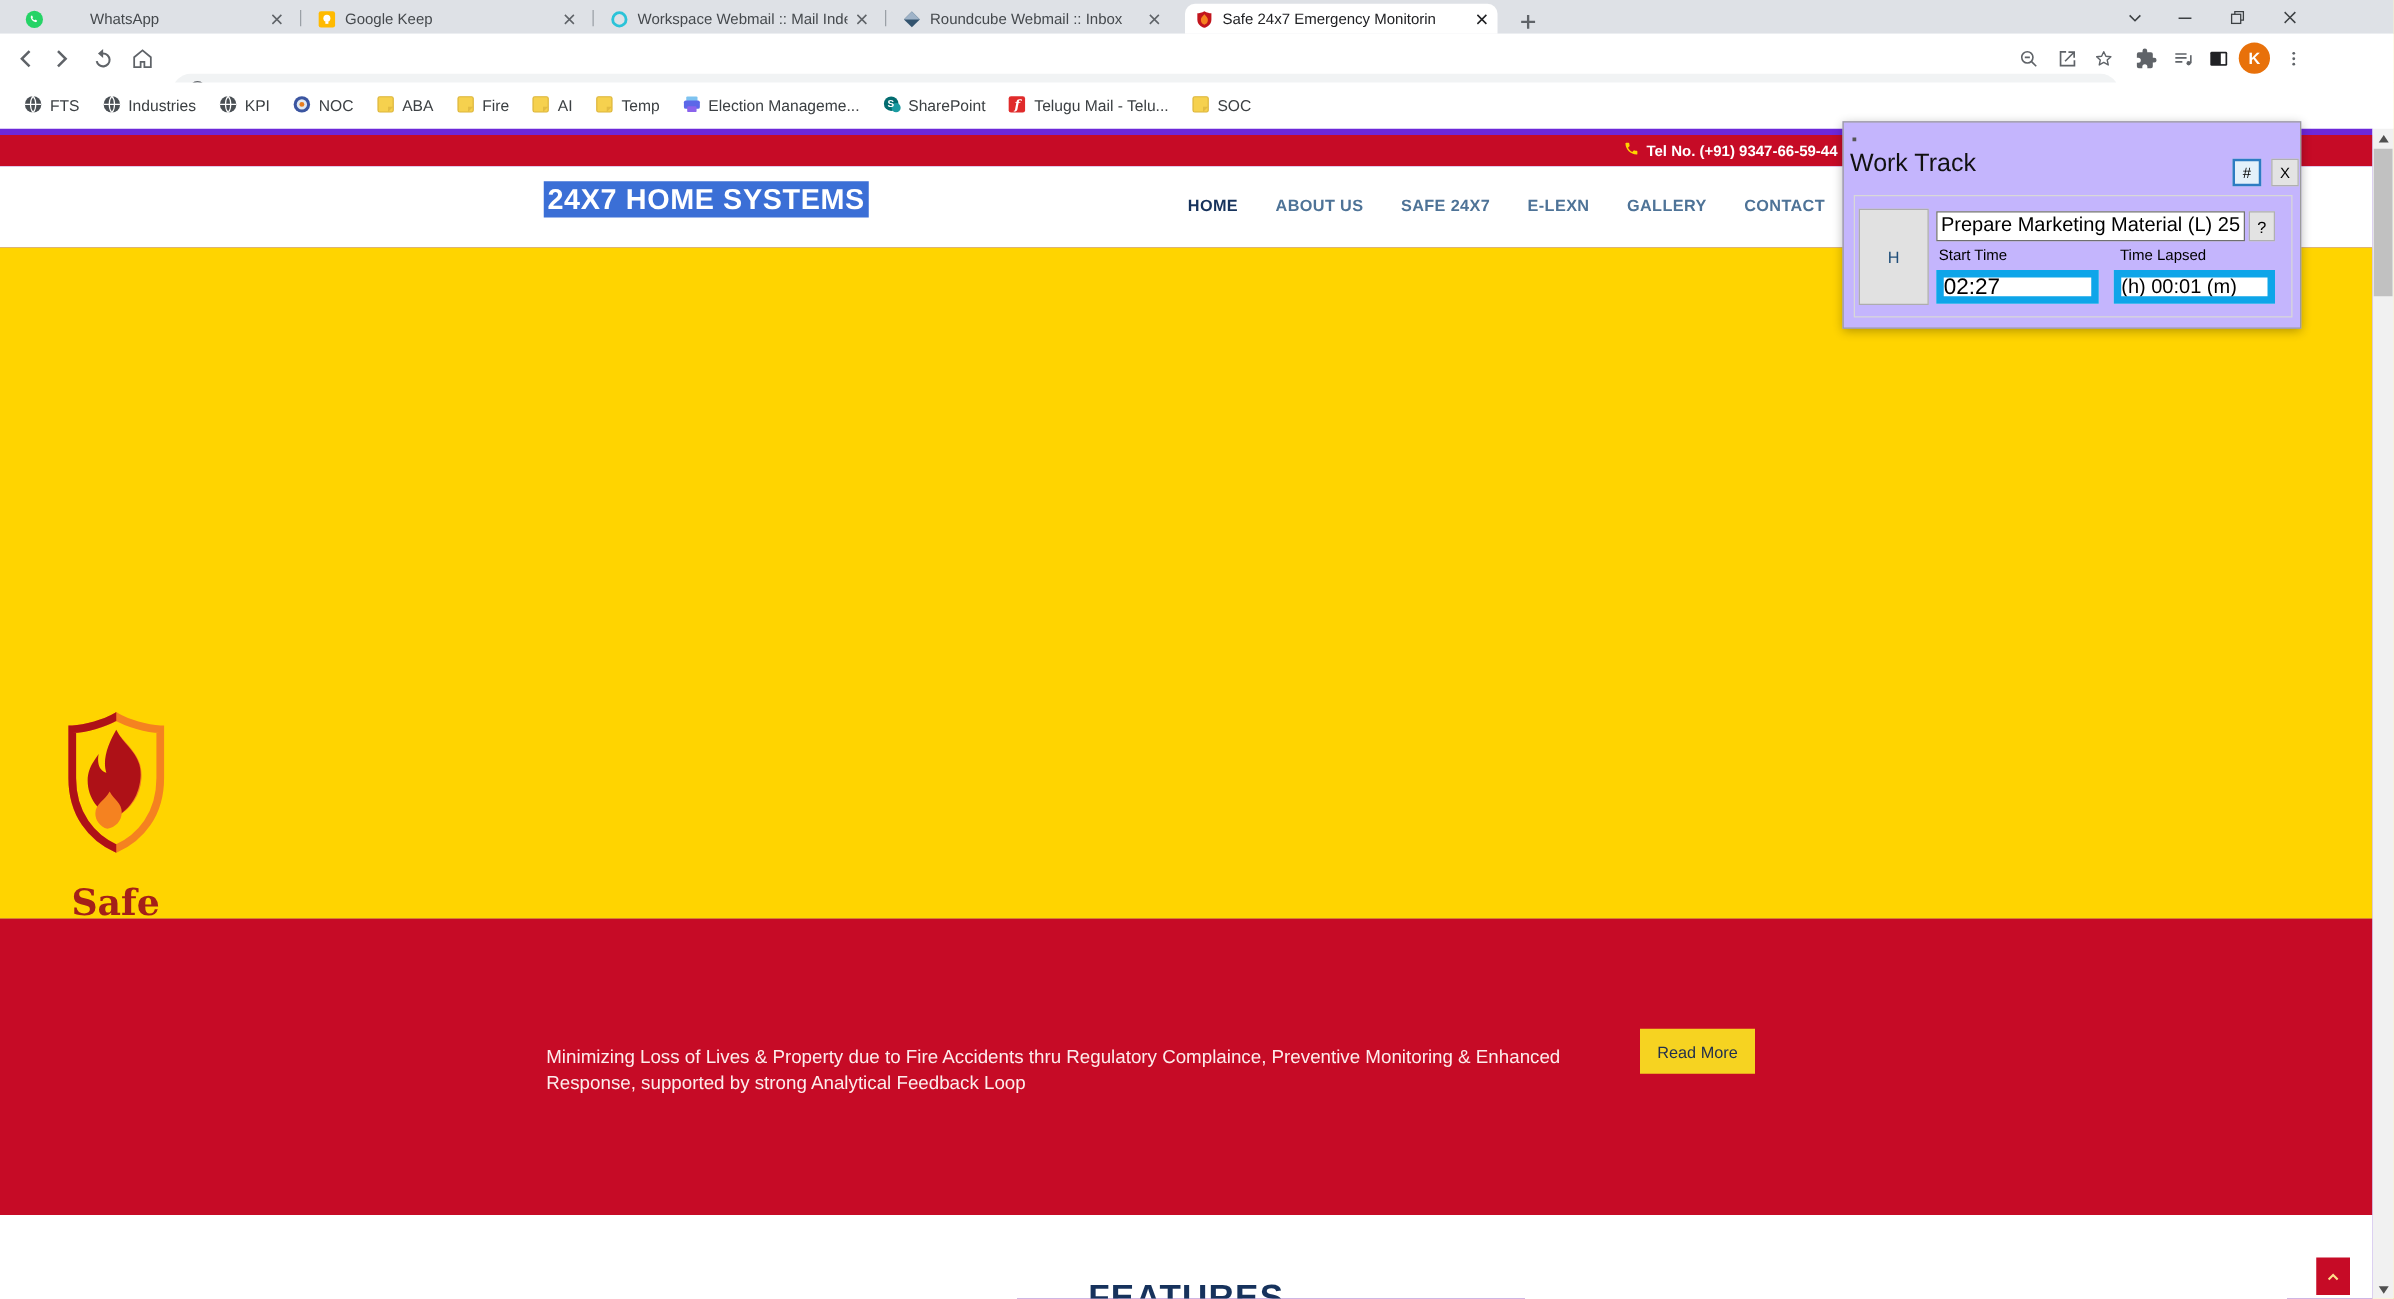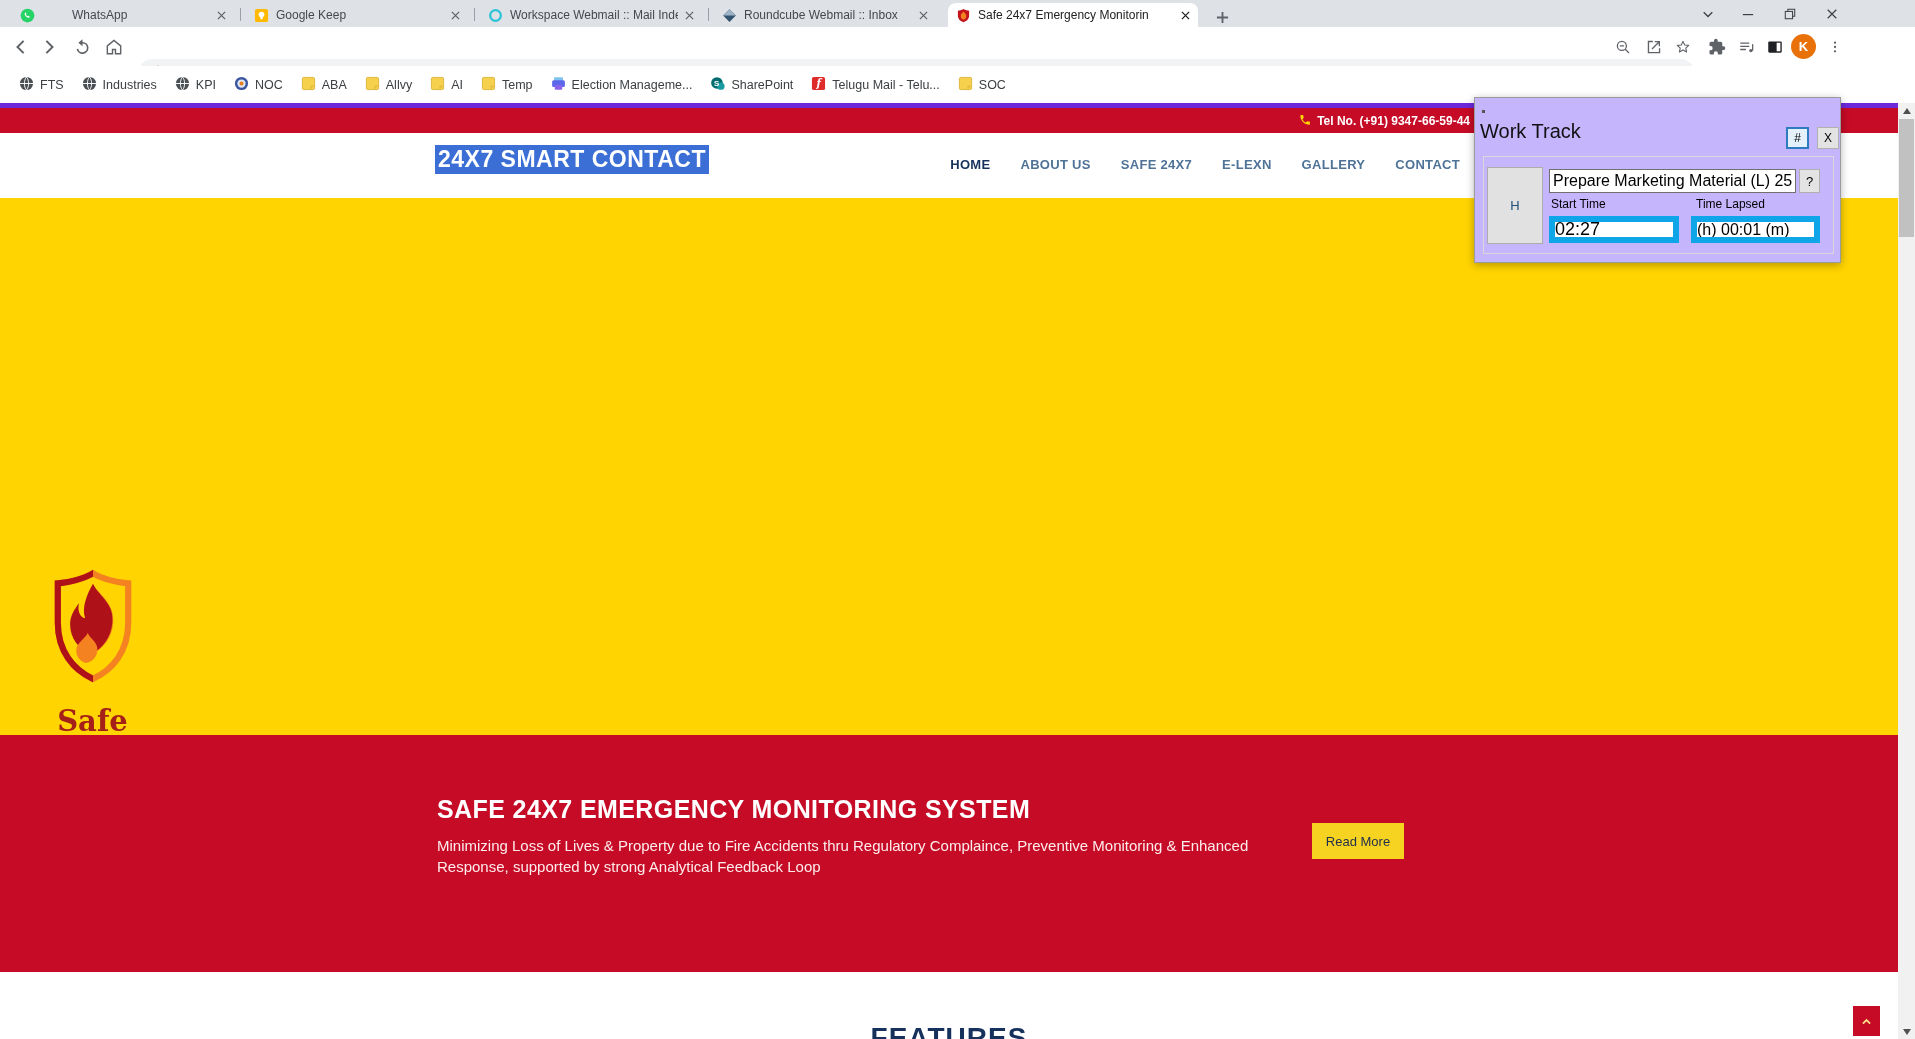--- a/index.html
+++ b/index.html
@@ -319,21 +319,21 @@
           <rect x="1.5" y="1.5" width="13" height="13" rx="1.5" fill="#f6d14e" stroke="#dcb53a"></rect>
           <path d="M14.5 10 10 14.5V10Z" fill="#e3bc41"></path>
         </svg></span>
     <span>ABA</span>
   </div>
   <div class="bm">
     <span><svg width="15" height="15" viewBox="0 0 16 16">
           <rect x="1.5" y="1.5" width="13" height="13" rx="1.5" fill="#f6d14e" stroke="#dcb53a"></rect>
           <path d="M14.5 10 10 14.5V10Z" fill="#e3bc41"></path>
         </svg></span>
-    <span>Allvy</span>
+    <span>Fire</span>
   </div>
   <div class="bm">
     <span><svg width="15" height="15" viewBox="0 0 16 16">
           <rect x="1.5" y="1.5" width="13" height="13" rx="1.5" fill="#f6d14e" stroke="#dcb53a"></rect>
           <path d="M14.5 10 10 14.5V10Z" fill="#e3bc41"></path>
         </svg></span>
     <span>AI</span>
   </div>
   <div class="bm">
     <span><svg width="15" height="15" viewBox="0 0 16 16">
@@ -381,21 +381,21 @@
       <span>
         <svg width="12" height="12" viewBox="0 0 24 24">
             <path d="M6.8 10.4c1.5 2.9 3.9 5.3 6.8 6.8l2.3-2.3c.3-.3.7-.4 1.1-.3 1.2.4 2.4.6 3.7.6.6 0 1.1.5 1.1 1.1v3.9c0 .6-.5 1.1-1.1 1.1C10.9 21.3 2.7 13.1 2.7 3.3c0-.6.5-1.1 1.1-1.1h3.9c.6 0 1.1.5 1.1 1.1 0 1.3.2 2.5.6 3.7.1.4 0 .8-.3 1.1z" fill="#ffd400"></path>
           </svg>
       </span>
       <span class="teltext">Tel No. (+91) 9347-66-59-44</span>
     </div>
   </div>
 
   <div class="siteheader">
-    <div class="brand">24X7 SMART CONTACT</div>
+    <div class="brand">24X7 HOME SYSTEMS</div>
     <div class="mainnav">
       <span class="nav-item active">HOME</span>
       <span class="nav-item">ABOUT US</span>
       <span class="nav-item">SAFE 24X7</span>
       <span class="nav-item">E-LEXN</span>
       <span class="nav-item">GALLERY</span>
       <span class="nav-item">CONTACT</span>
     </div>
   </div>
 
@@ -411,21 +411,20 @@
         <path d="M60 6C50 12 32 17 20 17.5L20 62c0 33 18 54 40 64 22-10 40-31 40-64V17.5C88 17 70 12 60 6Z" fill="none" stroke="#ae1117" stroke-width="7" clip-path="url(#lh)"></path>
         <path d="M64 24c10 12 20 20 19 38-1 16-10 28-21 34 7-10 9-22 6-33-4-13-7-26-4-39z" fill="#f58220"></path>
         <path d="M60 18c8 16 24 22 22 44-1.5 18-12 30-24 36-14-5-24-18-24-34 0-10 5-17 10-24-2 10 2 16 7 17-4-12 2-27 9-39z" fill="#ae1117"></path>
         <path d="M54 74c4 8 11 10 11 19 0 8-6 14-13 15-7-2-11-8-11-14 0-9 9-12 13-20z" fill="#f58220"></path>
       </svg>
       <div class="logotext">Safe 24x7</div>
     </div>
   </div>
 
   <div class="redband">
-    <h1>SAFE 24X7 EMERGENCY MONITORING SYSTEM</h1>
     <p>Minimizing Loss of Lives &amp; Property due to Fire Accidents thru Regulatory Complaince, Preventive Monitoring &amp; Enhanced Response, supported by strong Analytical Feedback Loop</p>
     <button class="readmore">Read More</button>
   </div>
 
   <div class="whitebottom">
     <div class="features">FEATURES</div>
   </div>
 
   <div class="scrolltop">
     <svg width="13" height="13" viewBox="0 0 18 14">

